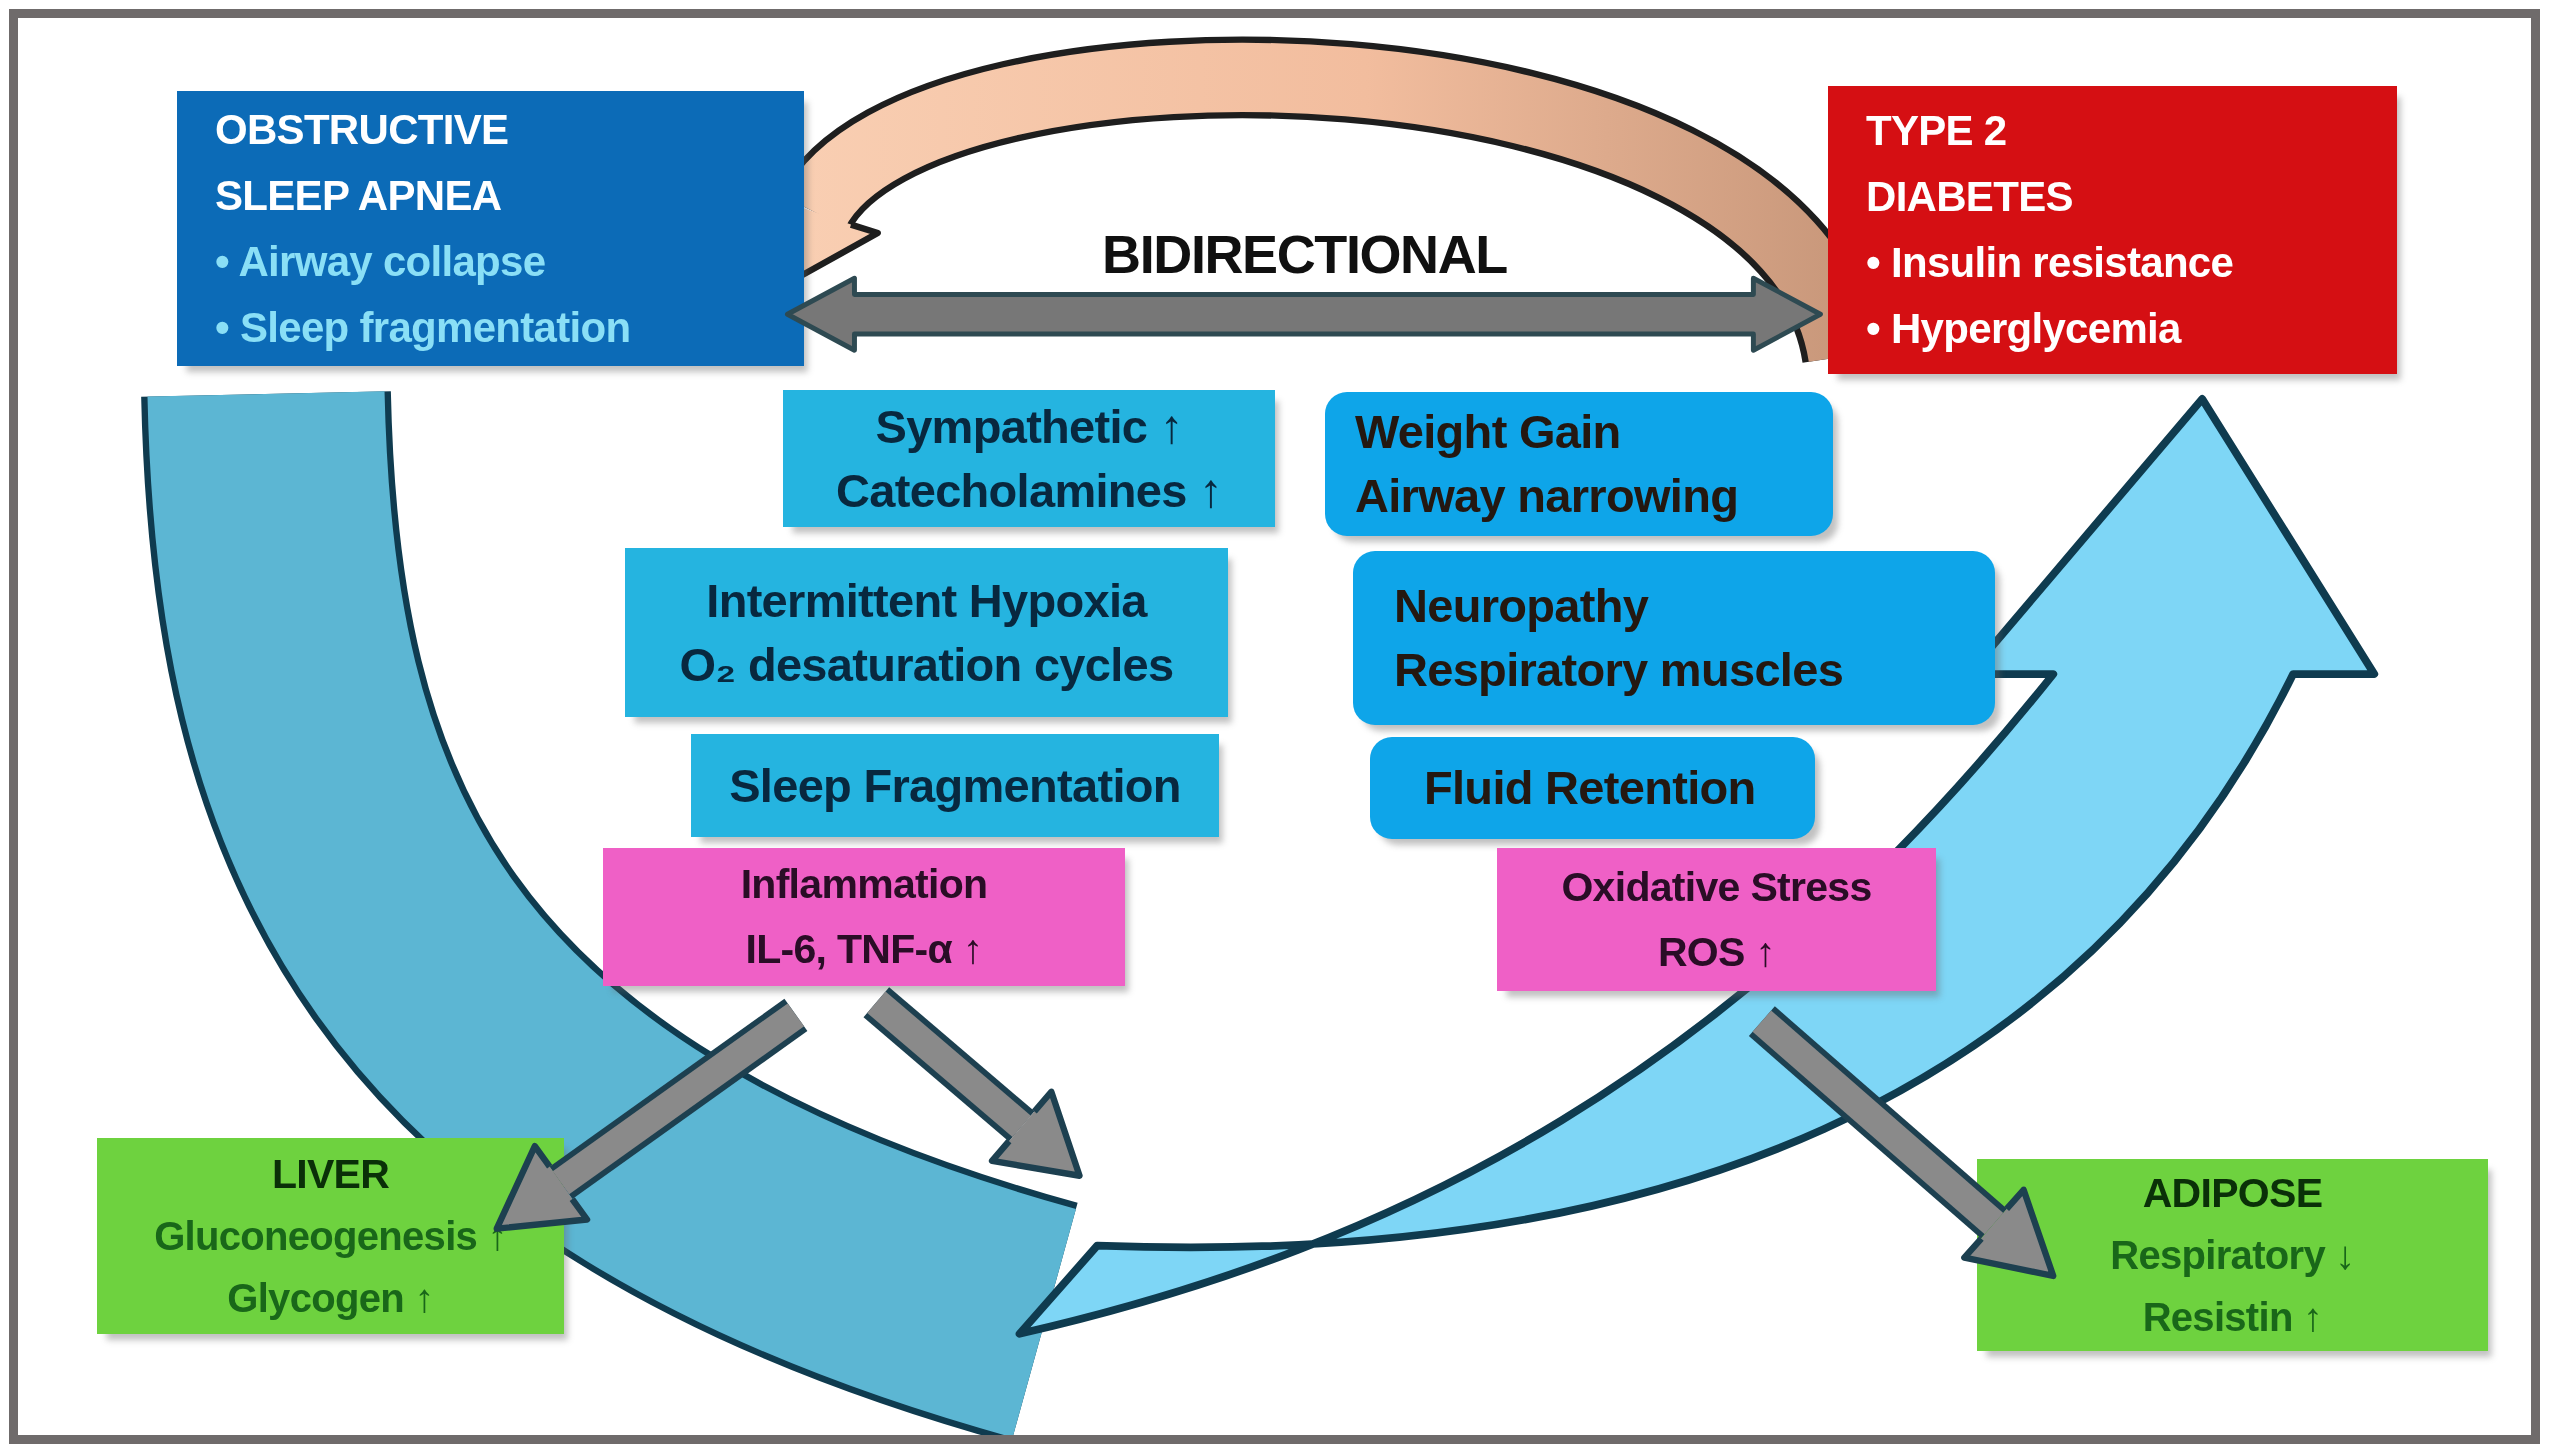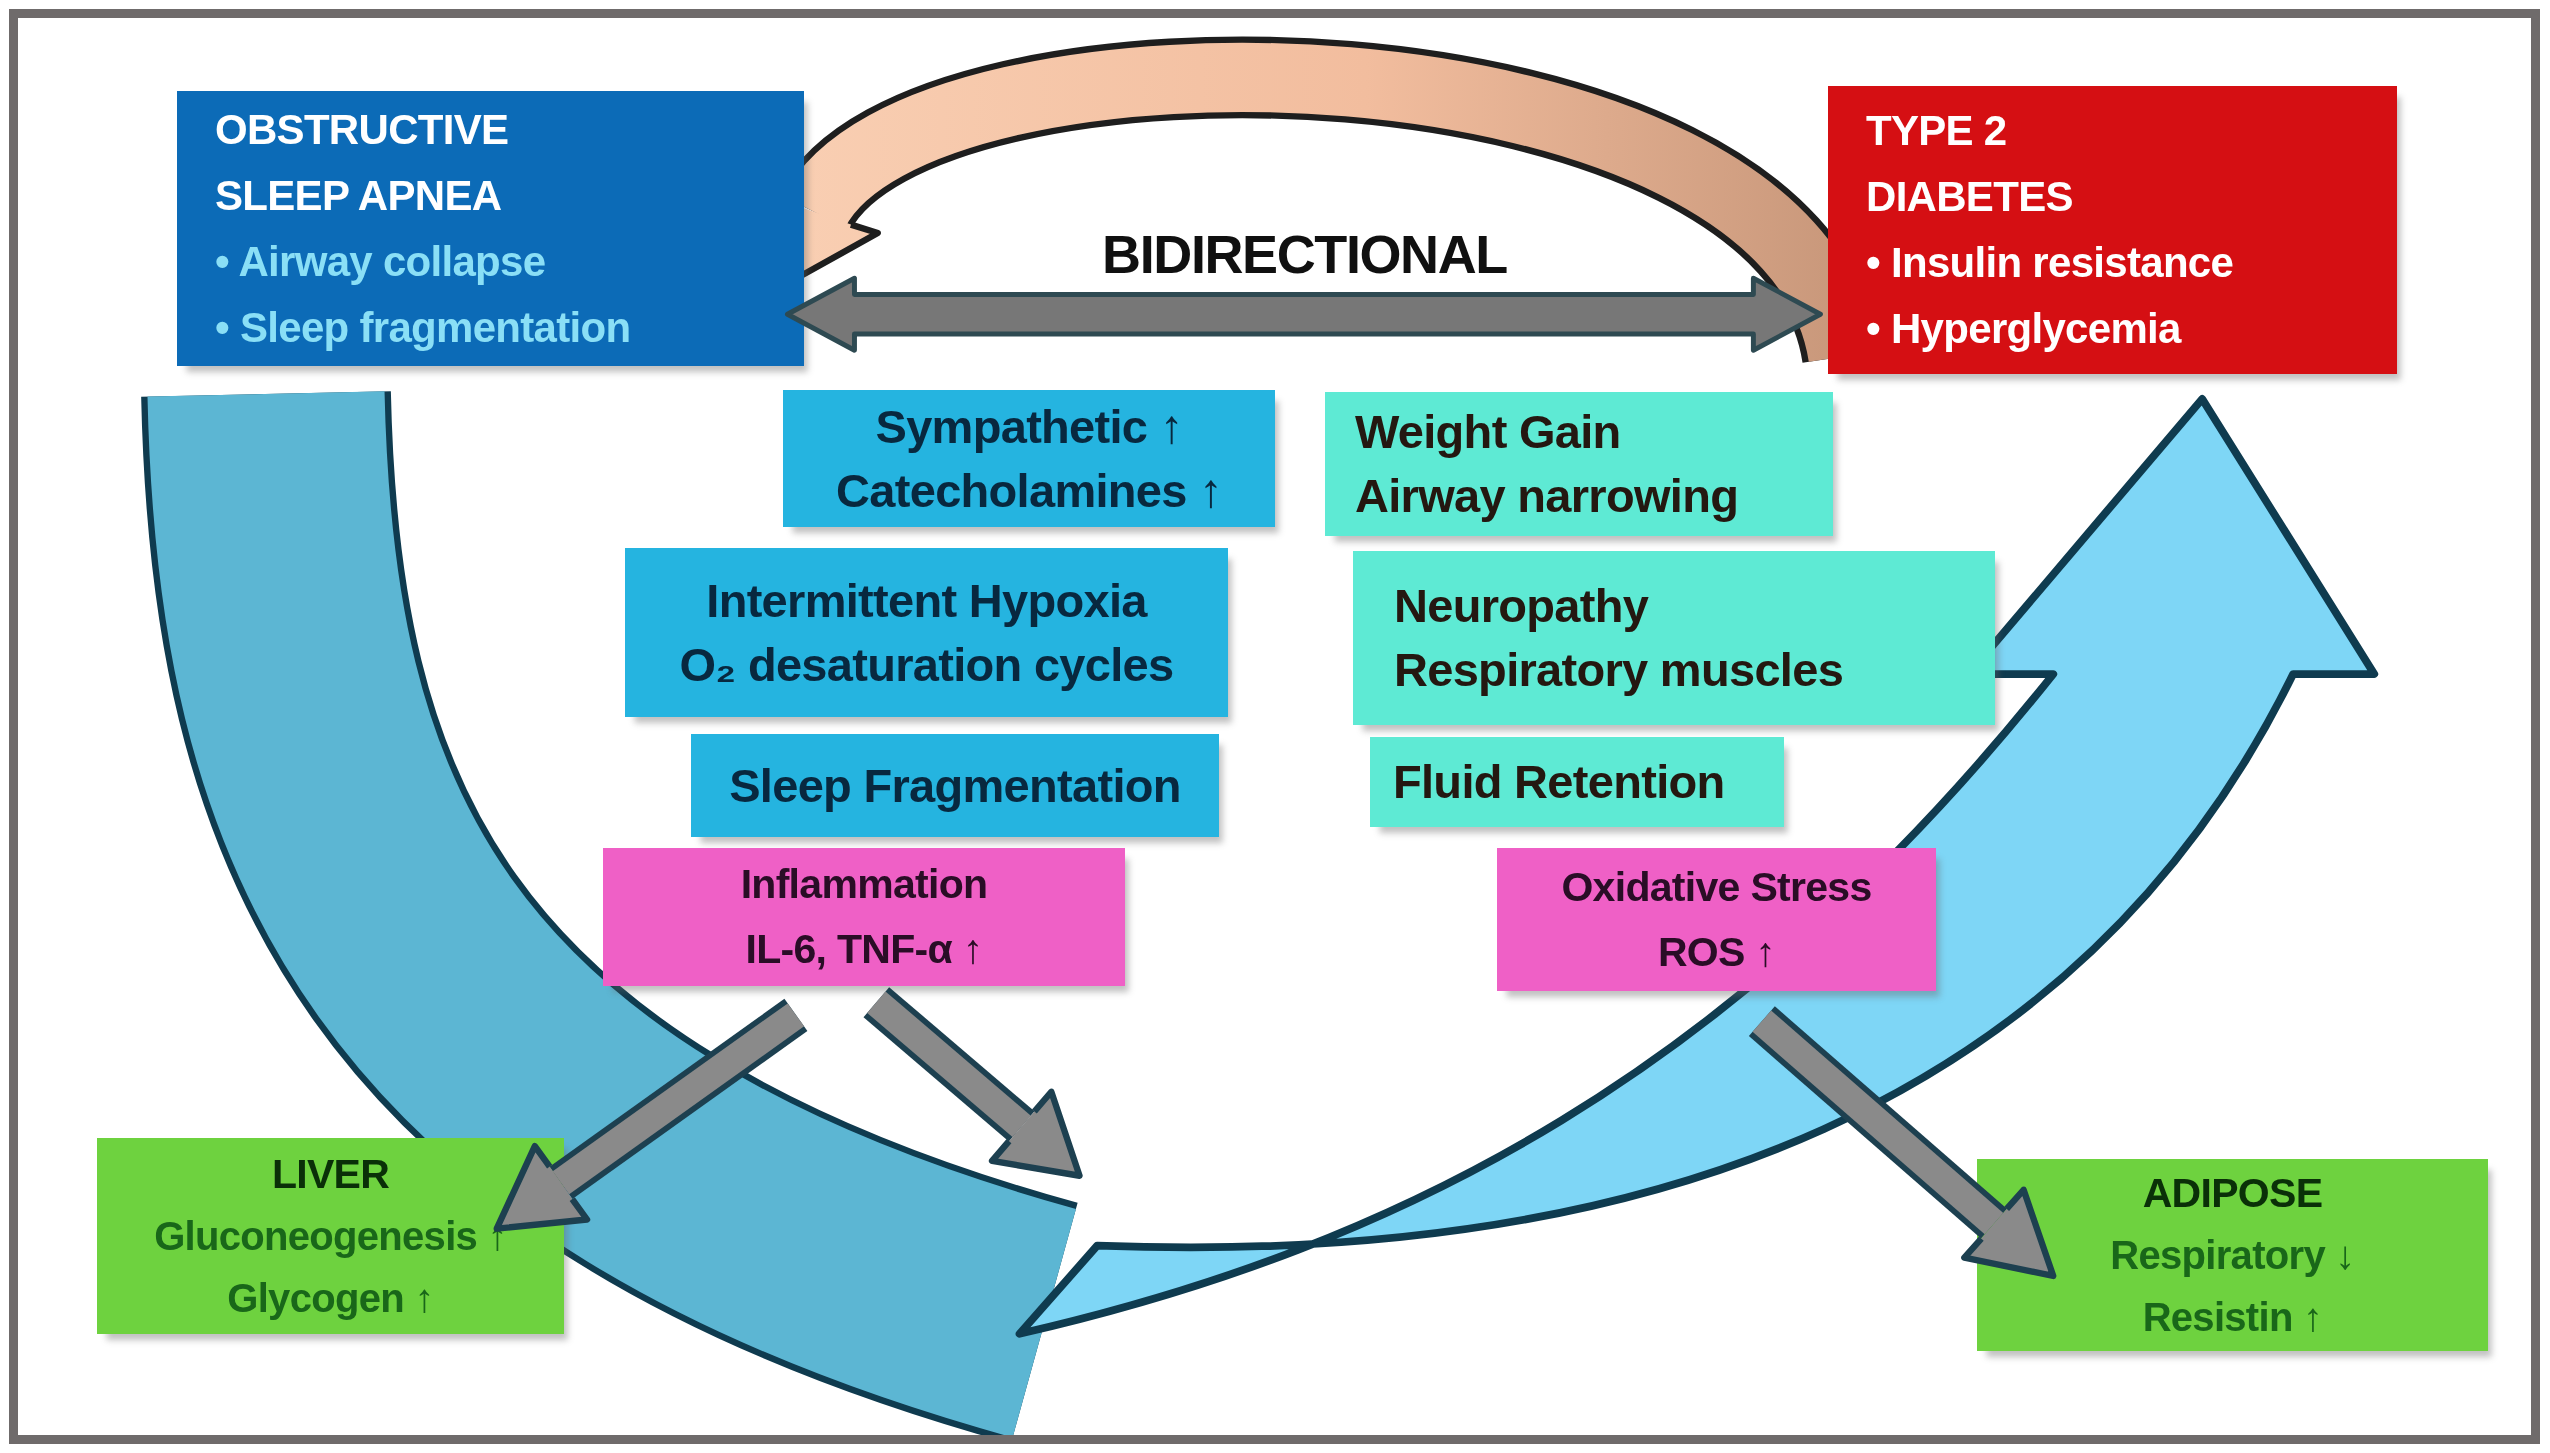--- a/index.html
+++ b/index.html
@@ -27,21 +27,21 @@
     box-shadow:7px 8.5px 6.4px -2.8px rgba(100,100,100,0.40);
     letter-spacing:-0.7px;
   }
   .bx div{white-space:nowrap;}
   .hd{font-size:42px;line-height:66px;text-align:left;padding-left:38px;padding-right:5.6px;}
   .osa{background:#0C6BB7;color:#ffffff;}
   .osa .bullet{color:#8ADFF6;}
   .t2d{background:#D50F13;color:#ffffff;}
   .fac{font-size:47px;line-height:64px;}
   .cyanbx{background:#25B4E0;color:#08283F;text-align:center;}
-  .orangebx{background:#5eead4;color:#241811;text-align:left;}
+  .orangebx{background:#0ea5e9;color:#241811;text-align:left;border-radius:22px;}
   .pinkbx{background:#EF60C6;color:#2A0D26;text-align:center;font-size:41px;line-height:65px;}
   .greenbx{background:#6ED23F;text-align:center;line-height:62px;}
   .greenbx .ttl{color:#0A3008;font-size:41px;}
   .greenbx .bd{color:#196719;font-size:40px;}
   .bidir{
     position:absolute;
     left:987px; top:223px; width:635px;
     text-align:center;
     color:#101010;
     font-size:54px;
@@ -105,21 +105,21 @@
   <div class="bx fac orangebx" style="left:1325px;top:392px;width:478px;height:144px;padding-left:30px;">
     <div>Weight Gain</div>
     <div>Airway narrowing</div>
   </div>
 
   <div class="bx fac orangebx" style="left:1353px;top:551px;width:601px;height:174px;padding-left:41px;">
     <div>Neuropathy</div>
     <div>Respiratory muscles</div>
   </div>
 
-  <div class="bx fac orangebx" style="left:1370px;top:737px;width:391px;height:90px;padding-left:23px;">
+  <div class="bx fac orangebx" style="left:1370px;top:737px;width:391px;height:102px;padding-left:54px;">
     <div>Fluid Retention</div>
   </div>
 
   <div class="bx pinkbx" style="left:603px;top:848px;width:522px;height:138px;">
     <div>Inflammation</div>
     <div>IL-6, TNF-α ↑</div>
   </div>
 
   <div class="bx pinkbx" style="left:1497px;top:848px;width:439px;height:143px;">
     <div>Oxidative Stress</div>

